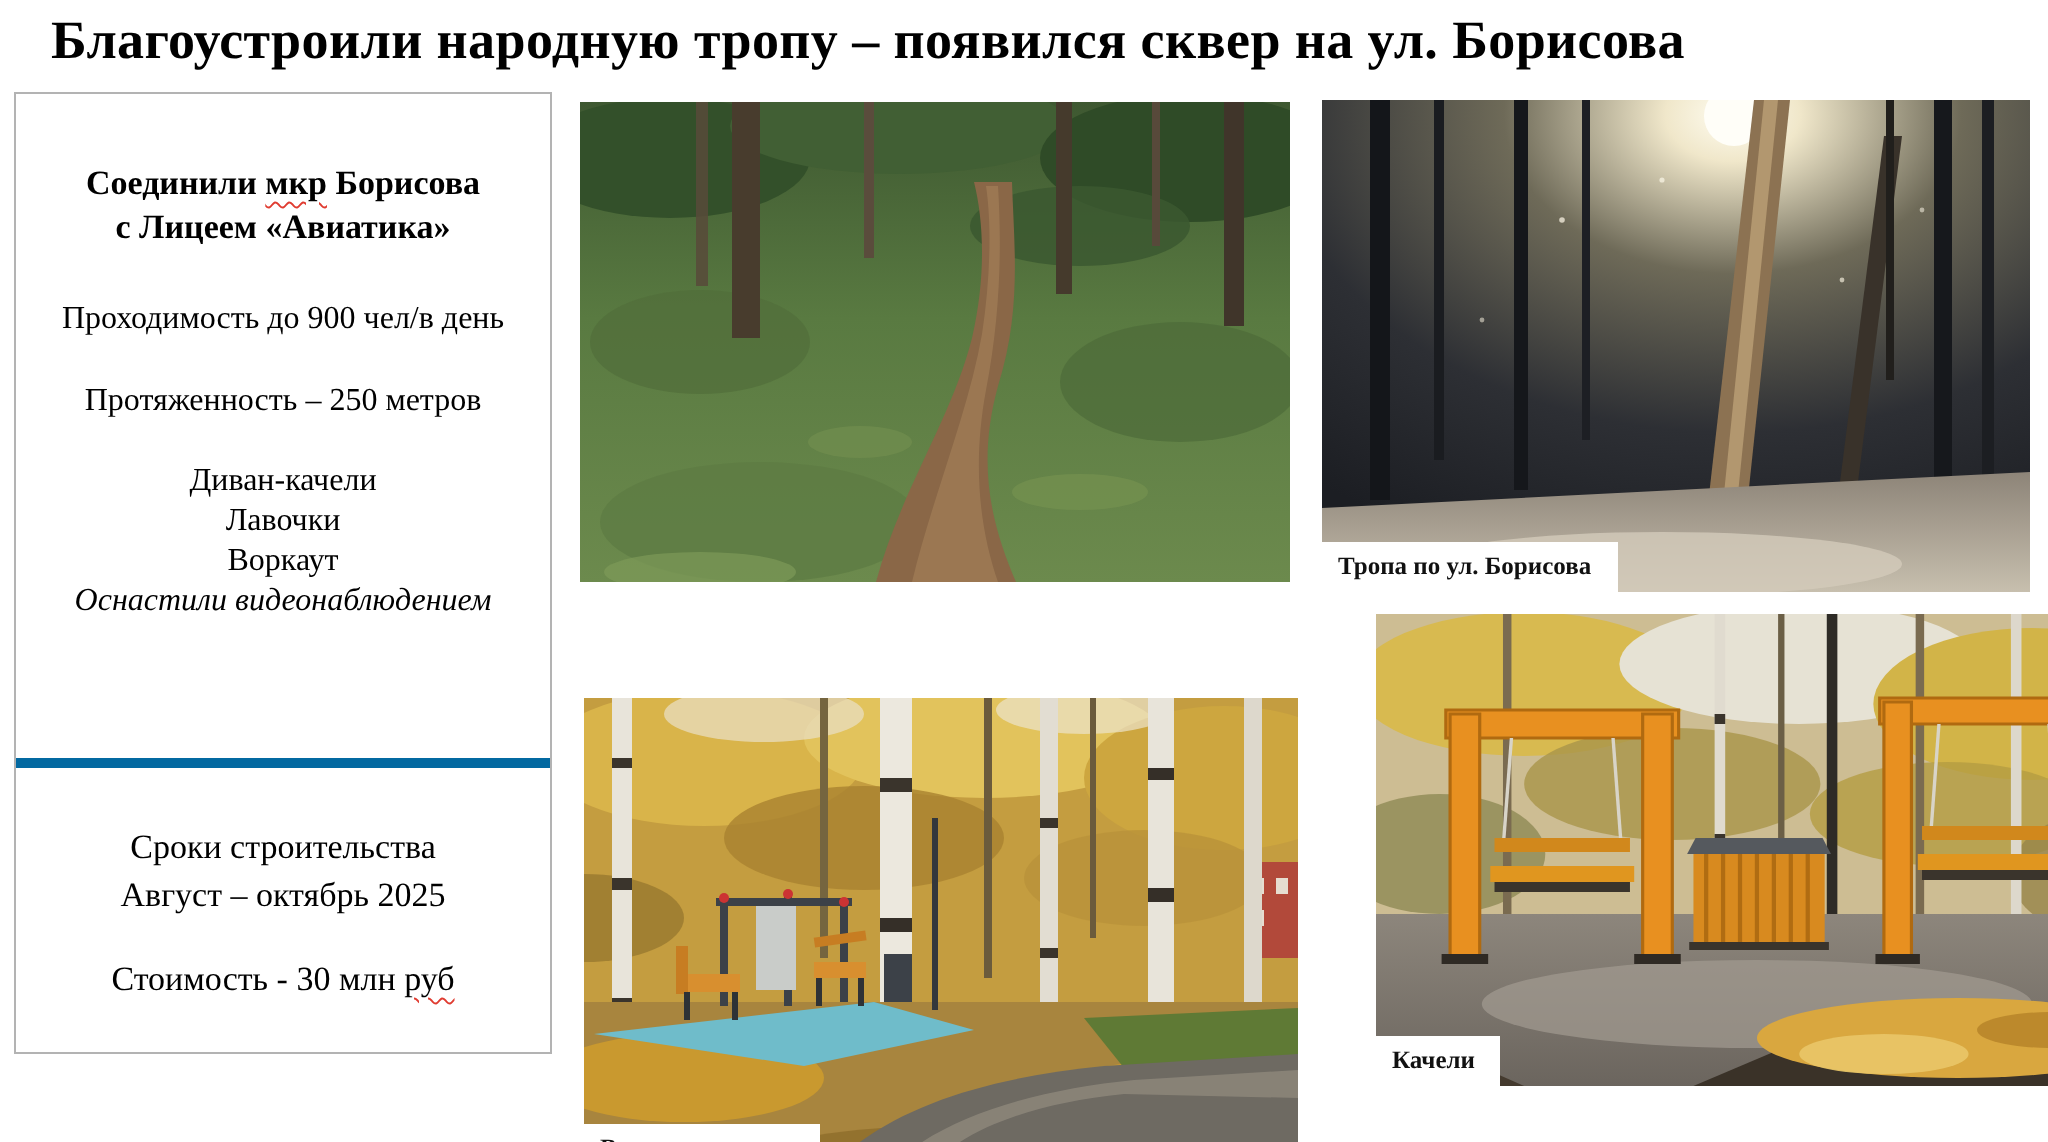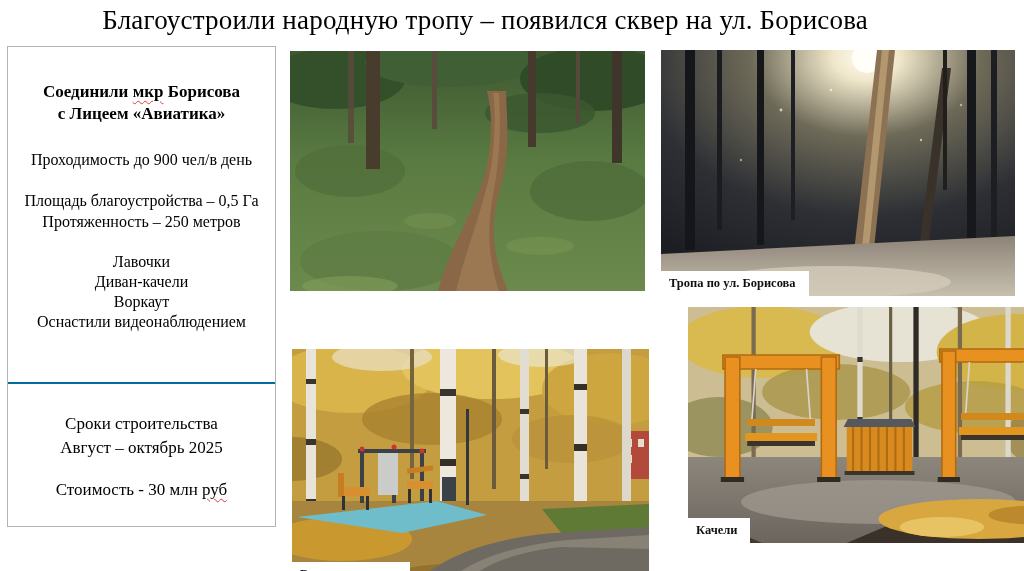--- a/index.html
+++ b/index.html
@@ -1,23 +1,23 @@
 <!DOCTYPE html>
 <html><head>
 <meta charset="utf-8">
 <style>
   html,body{margin:0;padding:0;background:#ffffff;}
   .slide{position:relative;width:1024px;height:571px;background:#ffffff;overflow:hidden;
          font-family:"Liberation Serif", serif;color:#000;}
-  .title{position:absolute;top:5px;left:0;width:868px;text-align:right;
-         font-size:27px;font-weight:normal;letter-spacing:0.2px;}
+  .title{position:absolute;top:5px;left:0;width:868px;text-align:center;
+         font-size:27px;font-weight:bold;letter-spacing:0.2px;}
   
   .panel{position:absolute;left:7px;top:46px;width:269px;height:481px;
          border:1px solid #b3b3b3;box-sizing:border-box;background:#fff;}
-  .panel-top{height:337px;border-bottom:2px solid #0369a1;box-sizing:border-box;
+  .panel-top{height:337px;border-bottom:5px solid #0369a1;box-sizing:border-box;
              text-align:center;padding-top:34px;font-size:16px;line-height:20px;}
   .panel-bottom{text-align:center;padding-top:28px;font-size:17px;font-weight:normal;line-height:24px;}
   .ph{font-weight:bold;font-size:17px;line-height:22px;}
   .gap24{height:24px;}
   .gap20{height:20px;}
   .gap18{height:18px;}
   .line{line-height:21px;}
   .wavy{text-decoration-line:underline;text-decoration-style:wavy;
         text-decoration-color:#e03c31;text-decoration-thickness:1px;text-underline-offset:3px;}
   
@@ -37,27 +37,26 @@
 
   <div class="title">Благоустроили народную тропу – появился сквер на ул. Борисова</div>
 
   <div class="panel">
     <div class="panel-top">
       <div class="ph"><span>Соединили </span><span class="wavy">мкр</span><span> Борисова</span></div>
       <div class="ph">с Лицеем «Авиатика»</div>
       <div class="gap24"></div>
       <div class="line">Проходимость до 900 чел/в день</div>
       <div class="gap20"></div>
-      <div class="line">Площадь благоустройства – 0,5 Га</div>
       <div class="line">Протяженность – 250 метров</div>
       <div class="gap20"></div>
+      <div class="line" style="line-height:20px;">Диван-качели</div>
       <div class="line" style="line-height:20px;">Лавочки</div>
-      <div class="line" style="line-height:20px;">Диван-качели</div>
       <div class="line" style="line-height:20px;">Воркаут</div>
-      <div class="line" style="line-height:20px;">Оснастили видеонаблюдением</div>
+      <div class="line" style="line-height:20px;font-style:italic;">Оснастили видеонаблюдением</div>
     </div>
     <div class="panel-bottom">
       <div>Сроки строительства</div>
       <div>Август – октябрь 2025</div>
       <div class="gap18"></div>
       <div><span>Стоимость - 30 млн </span><span class="wavy">руб</span></div>
     </div>
   </div>
 
   <div class="photo p1">

